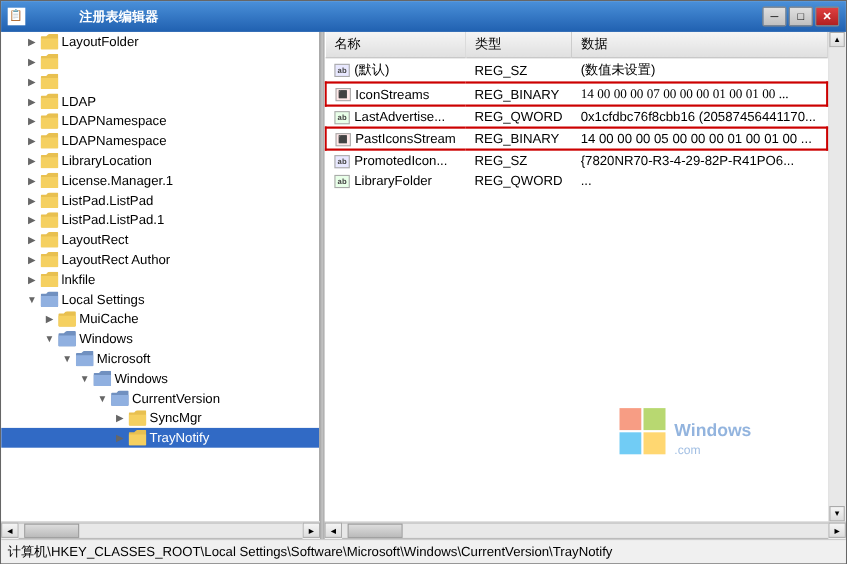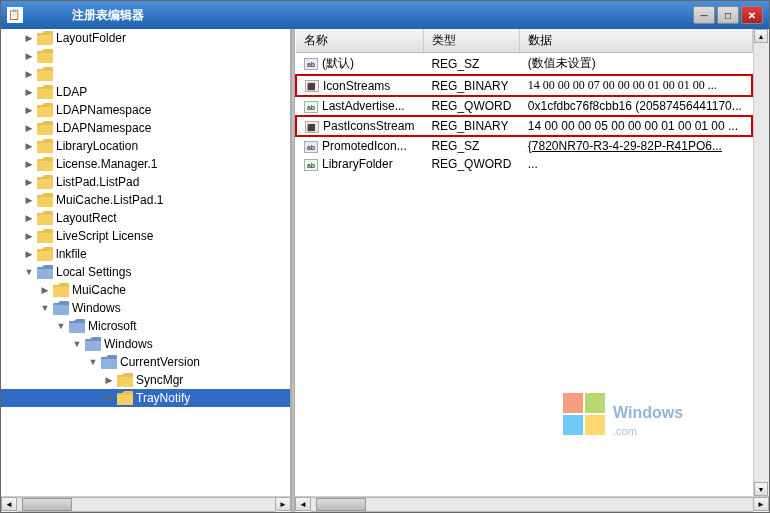--- a/index.html
+++ b/index.html
@@ -447,39 +447,39 @@
   </svg></span>
                 <span class="tree-label">ListPad.ListPad</span>
               </div>
               <div class="tree-node">
                 <span class="tree-indent" style="width:20px;"></span>
                 <span class="tree-expander">▶</span>
                 <span class="folder-icon"><svg width="16" height="14" viewBox="0 0 16 14">
     <path d="M0 3 Q0 2 1 2 L5 2 L6.5 0.5 Q7 0 8 0 L15 0 Q16 0 16 1 L16 13 Q16 14 15 14 L1 14 Q0 14 0 13 Z" fill="#e8c050"></path>
     <path d="M0 4 L16 4 L16 13 Q16 14 15 14 L1 14 Q0 14 0 13 Z" fill="#f5d060"></path>
   </svg></span>
-                <span class="tree-label">MuiCache.ListPad.1</span>
+                <span class="tree-label">ListPad.ListPad.1</span>
               </div>
               <div class="tree-node">
                 <span class="tree-indent" style="width:20px;"></span>
                 <span class="tree-expander">▶</span>
                 <span class="folder-icon"><svg width="16" height="14" viewBox="0 0 16 14">
     <path d="M0 3 Q0 2 1 2 L5 2 L6.5 0.5 Q7 0 8 0 L15 0 Q16 0 16 1 L16 13 Q16 14 15 14 L1 14 Q0 14 0 13 Z" fill="#e8c050"></path>
     <path d="M0 4 L16 4 L16 13 Q16 14 15 14 L1 14 Q0 14 0 13 Z" fill="#f5d060"></path>
   </svg></span>
                 <span class="tree-label">LayoutRect</span>
               </div>
               <div class="tree-node">
                 <span class="tree-indent" style="width:20px;"></span>
                 <span class="tree-expander">▶</span>
                 <span class="folder-icon"><svg width="16" height="14" viewBox="0 0 16 14">
     <path d="M0 3 Q0 2 1 2 L5 2 L6.5 0.5 Q7 0 8 0 L15 0 Q16 0 16 1 L16 13 Q16 14 15 14 L1 14 Q0 14 0 13 Z" fill="#e8c050"></path>
     <path d="M0 4 L16 4 L16 13 Q16 14 15 14 L1 14 Q0 14 0 13 Z" fill="#f5d060"></path>
   </svg></span>
-                <span class="tree-label">LiveScript License</span>
+                <span class="tree-label">LayoutRect Author</span>
               </div>
               <div class="tree-node">
                 <span class="tree-indent" style="width:20px;"></span>
                 <span class="tree-expander">▶</span>
                 <span class="folder-icon"><svg width="16" height="14" viewBox="0 0 16 14">
     <path d="M0 3 Q0 2 1 2 L5 2 L6.5 0.5 Q7 0 8 0 L15 0 Q16 0 16 1 L16 13 Q16 14 15 14 L1 14 Q0 14 0 13 Z" fill="#e8c050"></path>
     <path d="M0 4 L16 4 L16 13 Q16 14 15 14 L1 14 Q0 14 0 13 Z" fill="#f5d060"></path>
   </svg></span>
                 <span class="tree-label">lnkfile</span>
               </div>
@@ -598,21 +598,21 @@
                   <td style="max-width: 260px; overflow: hidden; text-overflow: ellipsis;">0x1cfdbc76f8cbb16 (20587456441170...</td>
                 </tr>
                 <tr class="red-outline" style="">
                   <td style="border-top: 2px solid rgb(204, 0, 0); border-bottom: 2px solid rgb(204, 0, 0); border-left: 2px solid rgb(204, 0, 0);"><span class="type-icon bin-icon">⬛</span><span>PastIconsStream</span></td>
                   <td style="border-top: 2px solid rgb(204, 0, 0); border-bottom: 2px solid rgb(204, 0, 0);">REG_BINARY</td>
                   <td style="max-width: 260px; overflow: hidden; text-overflow: ellipsis; border-top: 2px solid rgb(204, 0, 0); border-bottom: 2px solid rgb(204, 0, 0); border-right: 2px solid rgb(204, 0, 0);">14 00 00 00 05 00 00 00 01 00 01 00 ...</td>
                 </tr>
                 <tr>
                   <td><span class="type-icon ab-icon">ab</span><span>PromotedIcon...</span></td>
                   <td>REG_SZ</td>
-                  <td style="max-width: 260px; overflow: hidden; text-overflow: ellipsis; text-decoration: underline;">{7820NR70-R3-4-29-82P-R41PO6...</td>
+                  <td style="max-width: 260px; overflow: hidden; text-overflow: ellipsis;">{7820NR70-R3-4-29-82P-R41PO6...</td>
                 </tr>
                 <tr>
                   <td><span class="type-icon qword-icon">ab</span><span>LibraryFolder</span></td>
                   <td>REG_QWORD</td>
                   <td style="max-width: 260px; overflow: hidden; text-overflow: ellipsis;">...</td>
                 </tr>
               </tbody>
           </table>
 
           <div style="position:absolute; bottom: 40px; right: 30px; opacity: 0.65; pointer-events:none; z-index:5;">
@@ -637,13 +637,16 @@
       <div class="bottom-scroll-row">
         <div class="hscroll-btn">◄</div>
         <div class="hscroll-inner">
           <div class="hscroll-thumb2"></div>
         </div>
         <div class="hscroll-btn">►</div>
       </div>
     </div>
   </div>
 
+  <div class="status-bar">
+    <span>计算机\HKEY_CLASSES_ROOT\Local Settings\Software\Microsoft\Windows\CurrentVersion\TrayNotify</span>
+  </div>
 </div>
 
 </body></html>

